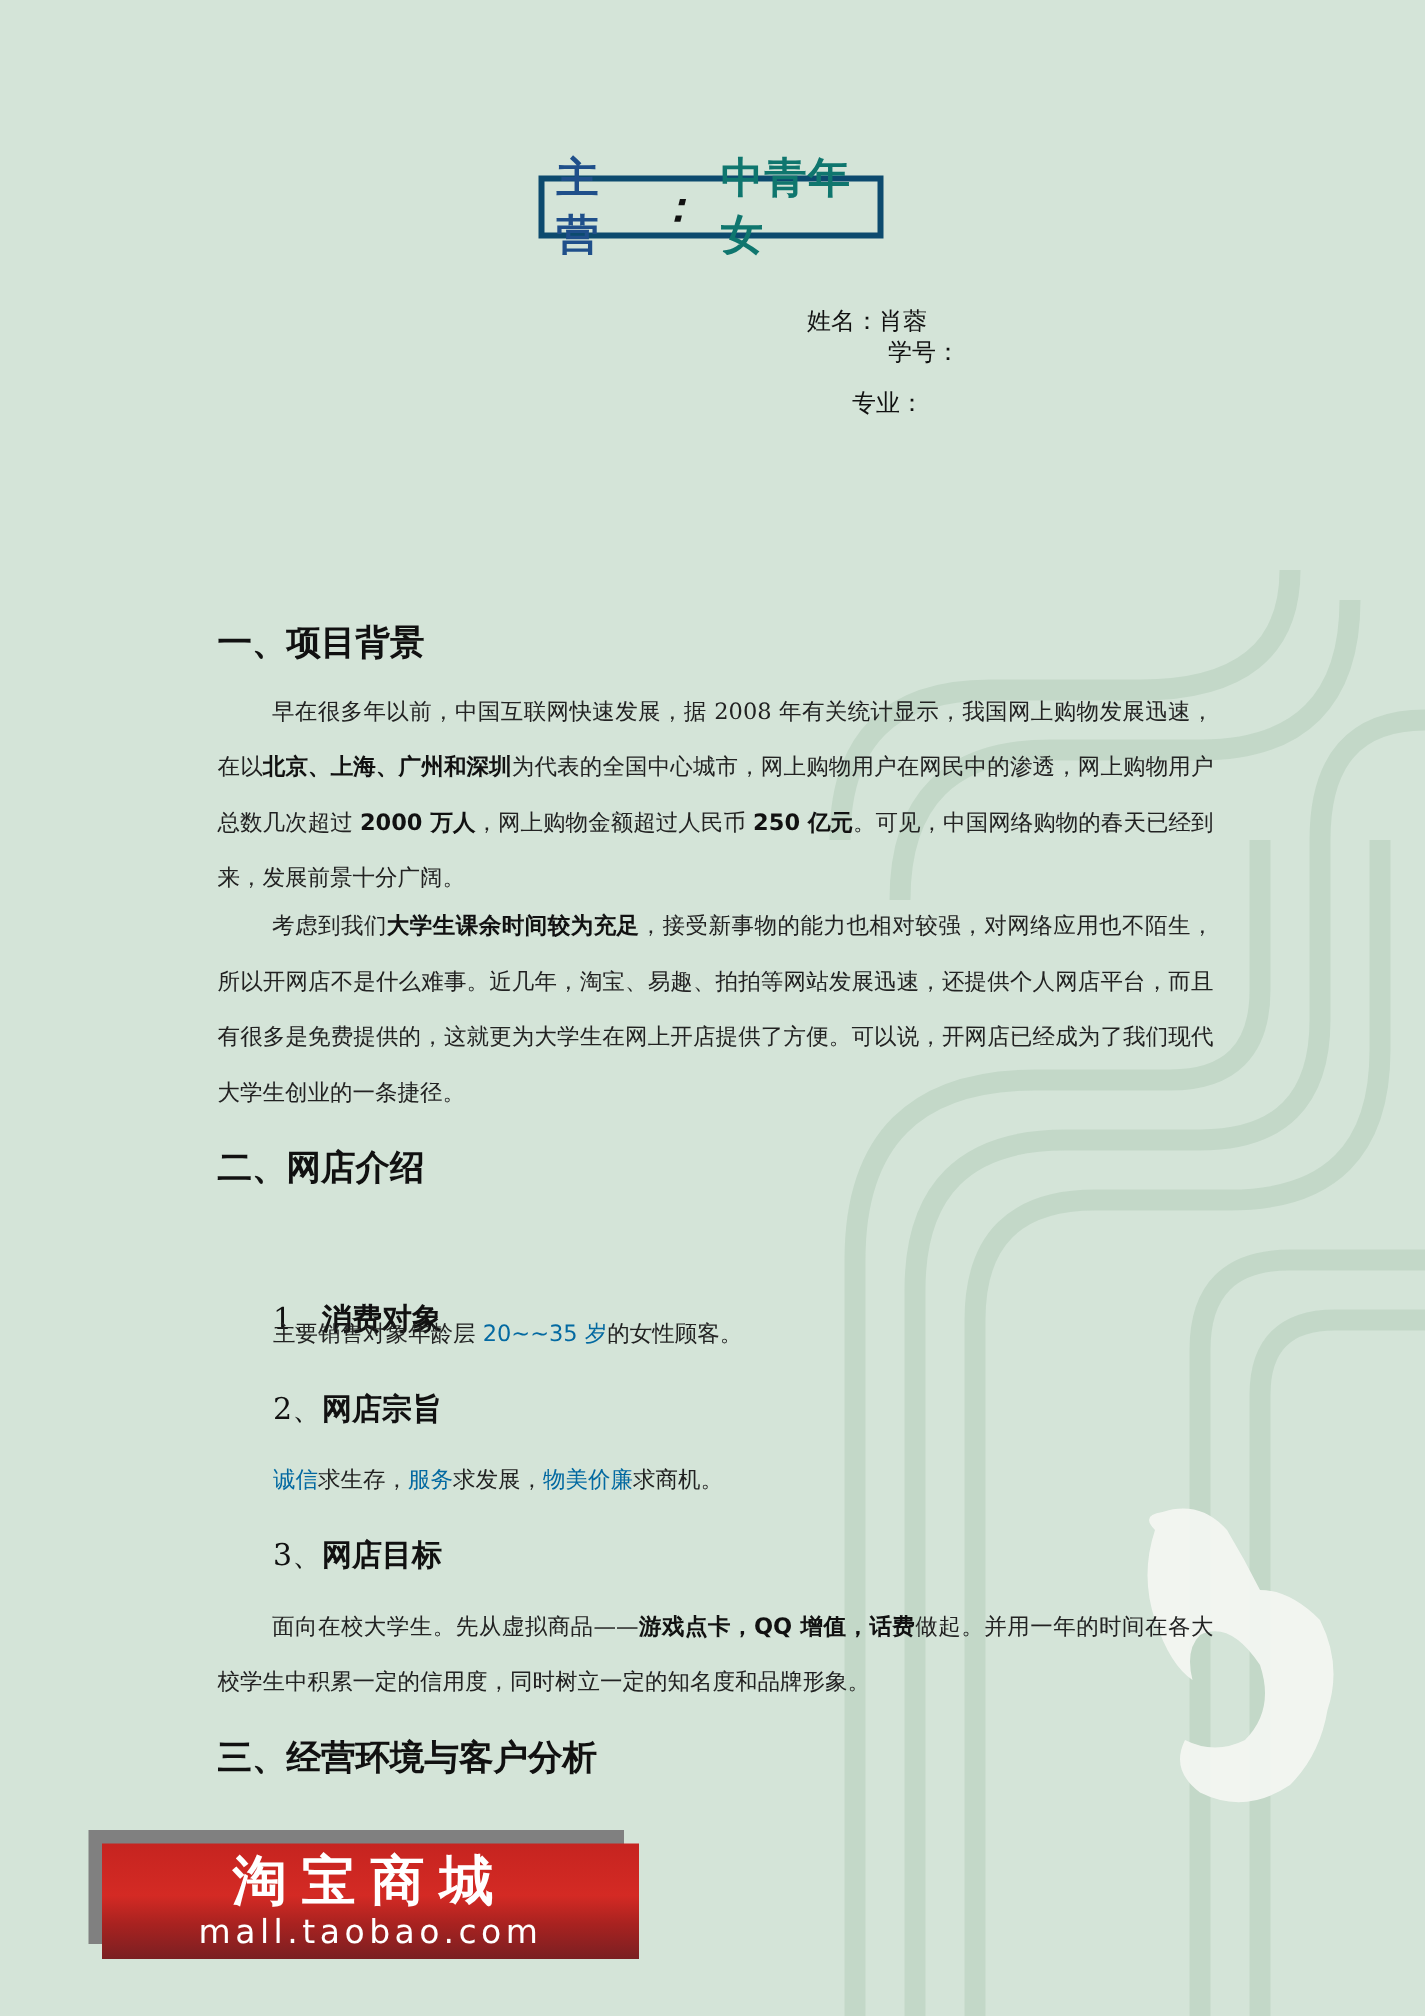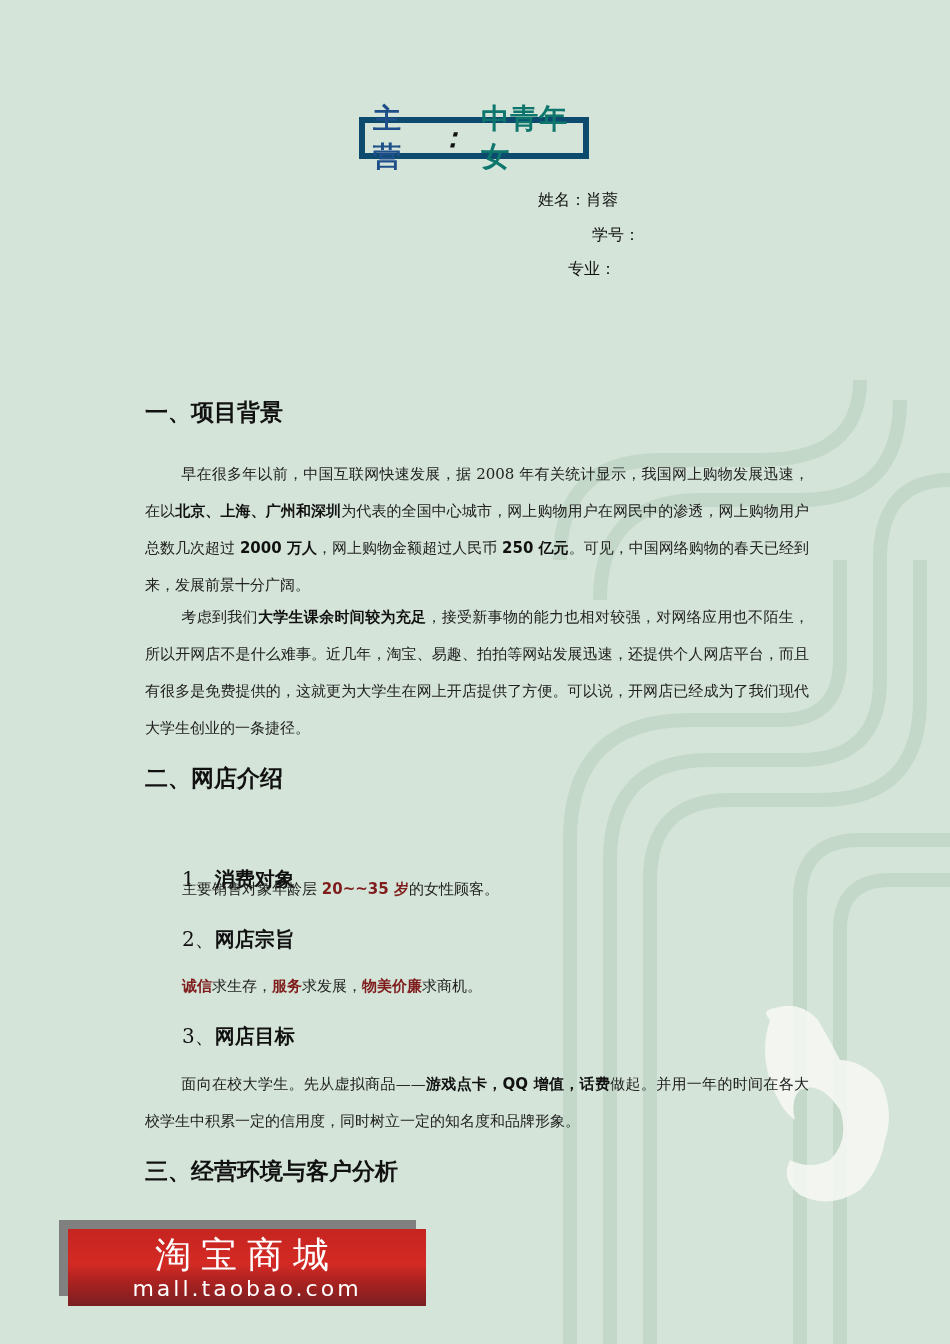--- a/index.html
+++ b/index.html
@@ -7,52 +7,52 @@
     width: 950px; height: 1344px; overflow: hidden; position: relative;
     background: #d4e4d8;
     font-family: "DejaVu Serif", "Liberation Serif", serif;
     color: #1a1a1a;
   }
   .bg-pattern { position: absolute; left: 0; top: 0; width: 950px; height: 1344px; pointer-events: none; }
   .page { position: absolute; left: 0; top: 0; width: 950px; height: 1344px; }
 
   .title-box {
     position: absolute; left: 359px; top: 117px; width: 230px; height: 42px;
-    border: 6px solid #0c4a6e; box-sizing: border-box;
+    border: 4px solid #0c4a6e; box-sizing: border-box;
     display: flex; align-items: center; padding-left: 8px;
     font-family: "DejaVu Sans", sans-serif; font-weight: bold; font-size: 28px; letter-spacing: 1px;
   }
   .title-label { color: #1f4f8a; font-family: "DejaVu Serif", serif; font-weight: bold; letter-spacing: 8px; }
   .title-colon { color: #111; margin: 0 14px 0 2px; font-style: italic; }
   .title-value { color: #0f766e; }
 
   .info { position: absolute; font-family: "DejaVu Sans", sans-serif; font-size: 16px; color: #111; }
-  .info-name { left: 538px; top: 190px; }
+  .info-name { left: 538px; top: 204px; }
   .info-id { left: 592px; top: 225px; font-family: Liberation Mono, monospace; }
   .info-major { left: 568px; top: 259px; }
 
   .h1 { position: absolute; left: 145px; font-family: "DejaVu Sans", sans-serif; font-weight: bold; font-size: 23px; color: #111; }
   .h2 { position: absolute; left: 182px; font-family: "DejaVu Sans", sans-serif; font-size: 20px; color: #111; }
   .h2 .n { font-family: "DejaVu Serif", serif; font-weight: normal; }
   .h2 .t { font-weight: bold; }
 
   .para { position: absolute; left: 145px; width: 664px; font-size: 15px; line-height: 37px; text-align: justify; color: #222; }
   .para .indent { display: inline-block; width: 36px; }
   .para b { font-family: "DejaVu Sans", sans-serif; font-weight: bold; color: #111; }
 
   .line { position: absolute; left: 182px; font-size: 15px; color: #222; }
-  .line b { font-family: "DejaVu Sans", sans-serif; font-weight: bold; color: #7f1d1d; }
+  .line b { font-family: "DejaVu Sans", sans-serif; font-weight: normal; color: #0369a1; }
 
   .logo-shadow { position: absolute; left: 59px; top: 1220px; width: 357px; height: 76px; background: #808080; }
   .logo {
     position: absolute; left: 68px; top: 1229px; width: 358px; height: 77px;
     background: linear-gradient(#c62420, #d42a24 45%, #a82220 70%, #7a1f22);
     color: #fff; text-align: center; font-family: "DejaVu Sans", sans-serif;
   }
-  .logo-cn { font-size: 36px; font-weight: normal; letter-spacing: 10px; line-height: 44px; margin-top: 4px; }
+  .logo-cn { font-size: 36px; font-weight: bold; letter-spacing: 10px; line-height: 44px; margin-top: 4px; }
   .logo-url { font-size: 22px; letter-spacing: 3px; line-height: 24px; }
 </style>
 </head>
 <body>
 
 <svg class="bg-pattern" viewBox="0 0 950 1344">
   <g fill="none" stroke="#b6cfbc" stroke-width="14" opacity="0.55">
     <path d="M610 1344 V860 Q610 760 710 760 H800 Q880 760 880 680 V560"></path>
     <path d="M650 1344 V880 Q650 800 730 800 H820 Q920 800 920 700 V560"></path>
     <path d="M570 1344 V840 Q570 720 690 720 H780 Q840 720 840 660 V560"></path>
@@ -71,21 +71,21 @@
   <div class="title-box">
     <span class="title-label">主营</span>
     <span class="title-colon">：</span>
     <span class="title-value">中青年女</span>
   </div>
 
   <div class="info info-name">姓名：肖蓉</div>
   <div class="info info-id">学号：</div>
   <div class="info info-major">专业：</div>
 
-  <div class="h1" style="top:397px">一、项目背景</div>
+  <div class="h1" style="top:413px">一、项目背景</div>
 
   <div class="para" style="top:456px"><span class="indent"></span><span>早在很多年以前，中国互联网快速发展，据 2008 年有关统计显示，我国网上购物发展迅速，在以</span><b>北京、上海、广州和深圳</b><span>为代表的全国中心城市，网上购物用户在网民中的渗透，网上购物用户总数几次超过 </span><b>2000 万人</b><span>，网上购物金额超过人民币 </span><b>250 亿元</b><span>。可见，中国网络购物的春天已经到来，发展前景十分广阔。</span></div>
 
   <div class="para" style="top:599px"><span class="indent"></span><span>考虑到我们</span><b>大学生课余时间较为充足</b><span>，接受新事物的能力也相对较强，对网络应用也不陌生，所以开网店不是什么难事。近几年，淘宝、易趣、拍拍等网站发展迅速，还提供个人网店平台，而且有很多是免费提供的，这就更为大学生在网上开店提供了方便。可以说，开网店已经成为了我们现代大学生创业的一条捷径。</span></div>
 
   <div class="h1" style="top:763px">二、网店介绍</div>
 
   <div class="h2" style="top:866px"><span class="n">1、</span><span class="t">消费对象</span></div>
   <div class="line" style="top:880px"><span>主要销售对象年龄层 </span><b>20~~35 岁</b><span>的女性顾客。</span></div>
 

